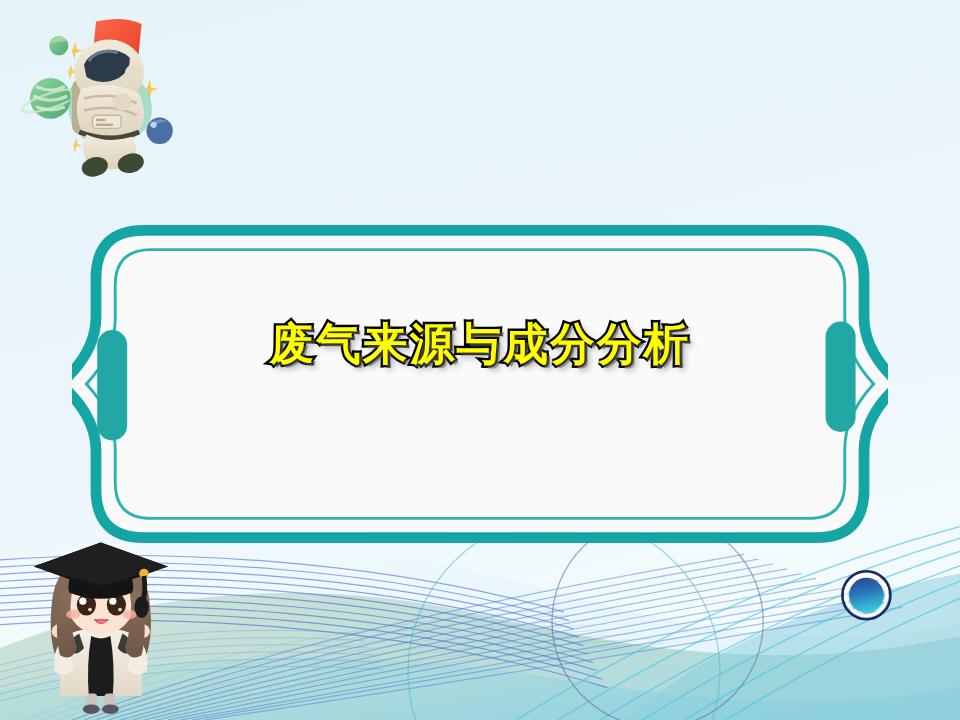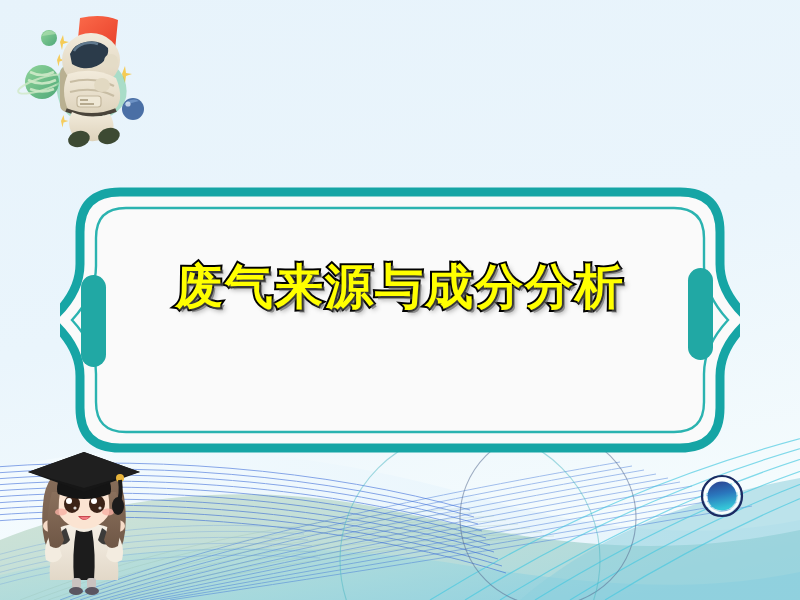--- a/index.html
+++ b/index.html
@@ -17,21 +17,21 @@
   #frame-wrap{position:absolute;left:60px;top:186px;width:680px;height:268px;}
   #frame-wrap svg{display:block;}
 
   
   #title-block{position:absolute;left:60px;top:258px;width:680px;
     text-align:center;pointer-events:none;}
   #slide-title{
     display:inline-block;
     font-family:"DejaVu Serif","Liberation Serif",serif;
     font-weight:bold;
-    font-size:48px;
+    font-size:37px;
     line-height:56px;
     letter-spacing:2px;
     color:#ffff00;
     -webkit-text-stroke:4px #000;
     paint-order:stroke fill;
     text-shadow:
        3px 3px 0 rgba(90,90,90,.55),
        4px 4px 5px rgba(60,60,60,.40);
   }
 

